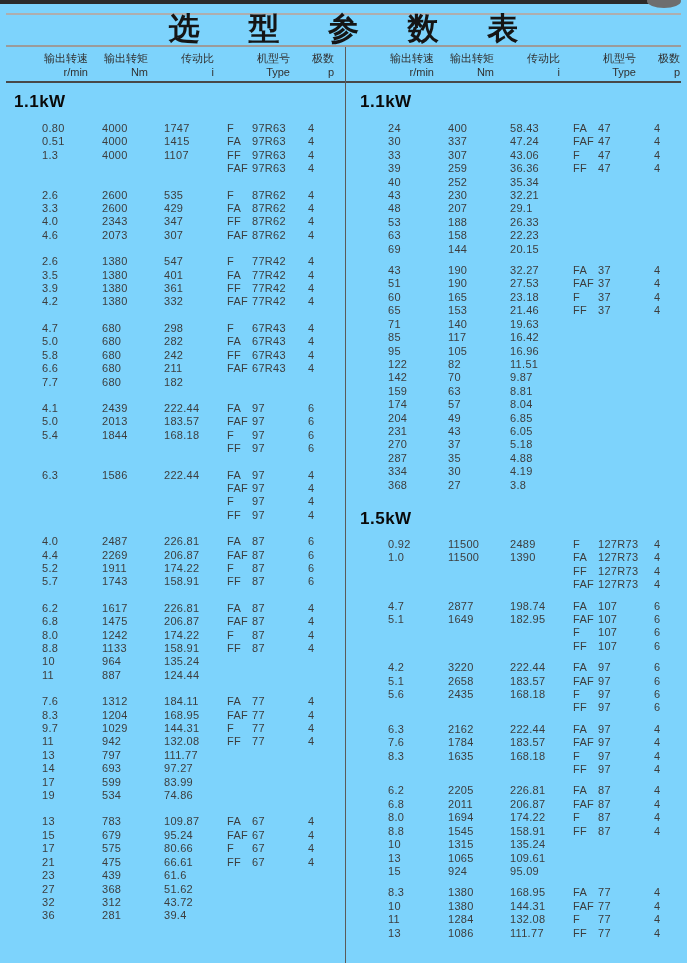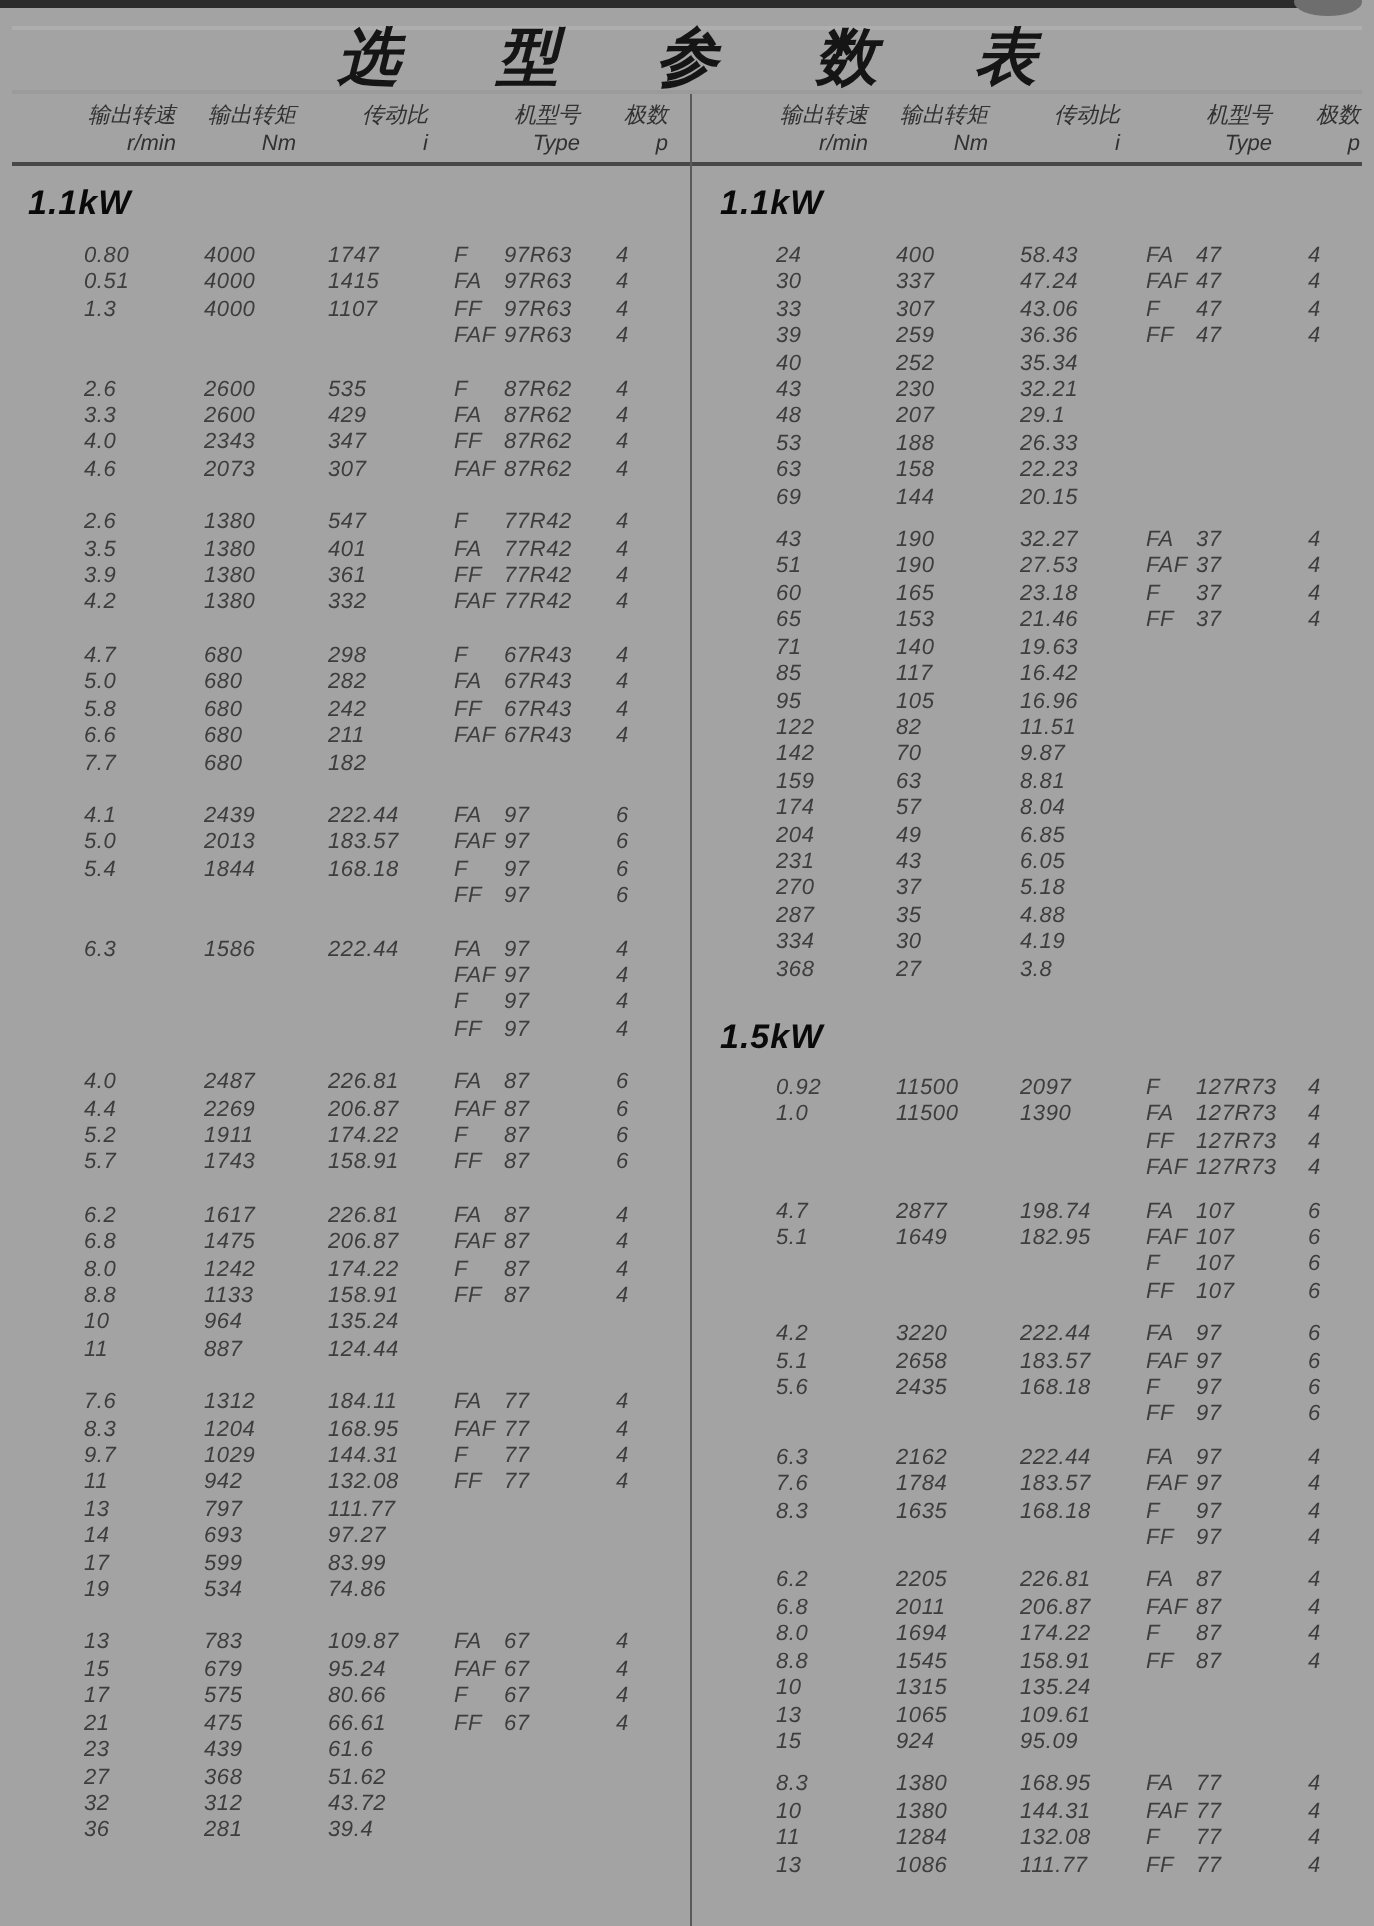--- a/index.html
+++ b/index.html
@@ -1,20 +1,20 @@
 <!DOCTYPE html>
 <html><head>
 <meta charset="utf-8">
 <style>
   html,body{margin:0;padding:0;}
   body{
     width:687px;height:963px;overflow:hidden;background:#ffffff;
     font-family:"Liberation Sans", sans-serif;position:relative;
   }
-  .page{position:absolute;inset:0;background:#a3a3a3;font-style:italic;}
+  .page{position:absolute;inset:0;background:#7dd3fc;}
   .topbar{position:absolute;top:0;left:0;width:658px;height:4px;background:#2b2b2b;}
   .corner-blob{position:absolute;top:-6px;right:6px;width:34px;height:14px;background:#6e6e6e;border-radius:50%;}
   .rule{position:absolute;left:6px;right:6px;}
   .rule1{top:13px;height:2px;background:#aeaeae;}
   .rule2{top:45px;height:2px;background:#9b9b9b;}
   .thead-rule{position:absolute;top:81px;left:6px;right:6px;height:2px;background:#484848;}
   .page-title{
     position:absolute;top:13px;left:0;right:0;text-align:center;
     font-size:31px;font-weight:bold;color:#151515;letter-spacing:20px;line-height:32px;
     white-space:nowrap;text-indent:20px;
@@ -756,21 +756,21 @@
               <div class="cell"></div>
               <div class="cell"></div>
               <div class="cell"></div>
             </div>
           </div>
           <div class="section-title">1.5kW</div>
           <div class="block">
             <div class="row">
               <div class="cell">0.92</div>
               <div class="cell">11500</div>
-              <div class="cell">2097</div>
+              <div class="cell">2489</div>
               <div class="cell">F</div>
               <div class="cell">127R73</div>
               <div class="cell">4</div>
             </div>
             <div class="row">
               <div class="cell">1.0</div>
               <div class="cell">11500</div>
               <div class="cell">1390</div>
               <div class="cell">FA</div>
               <div class="cell">127R73</div>

